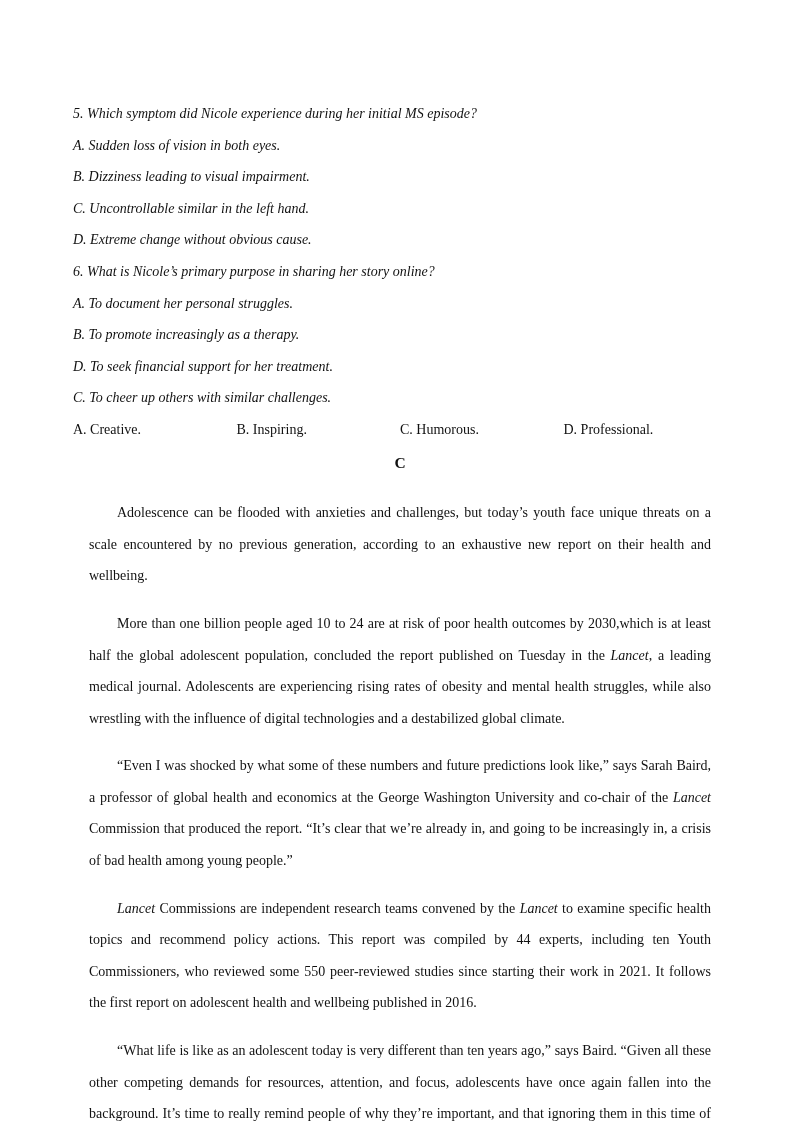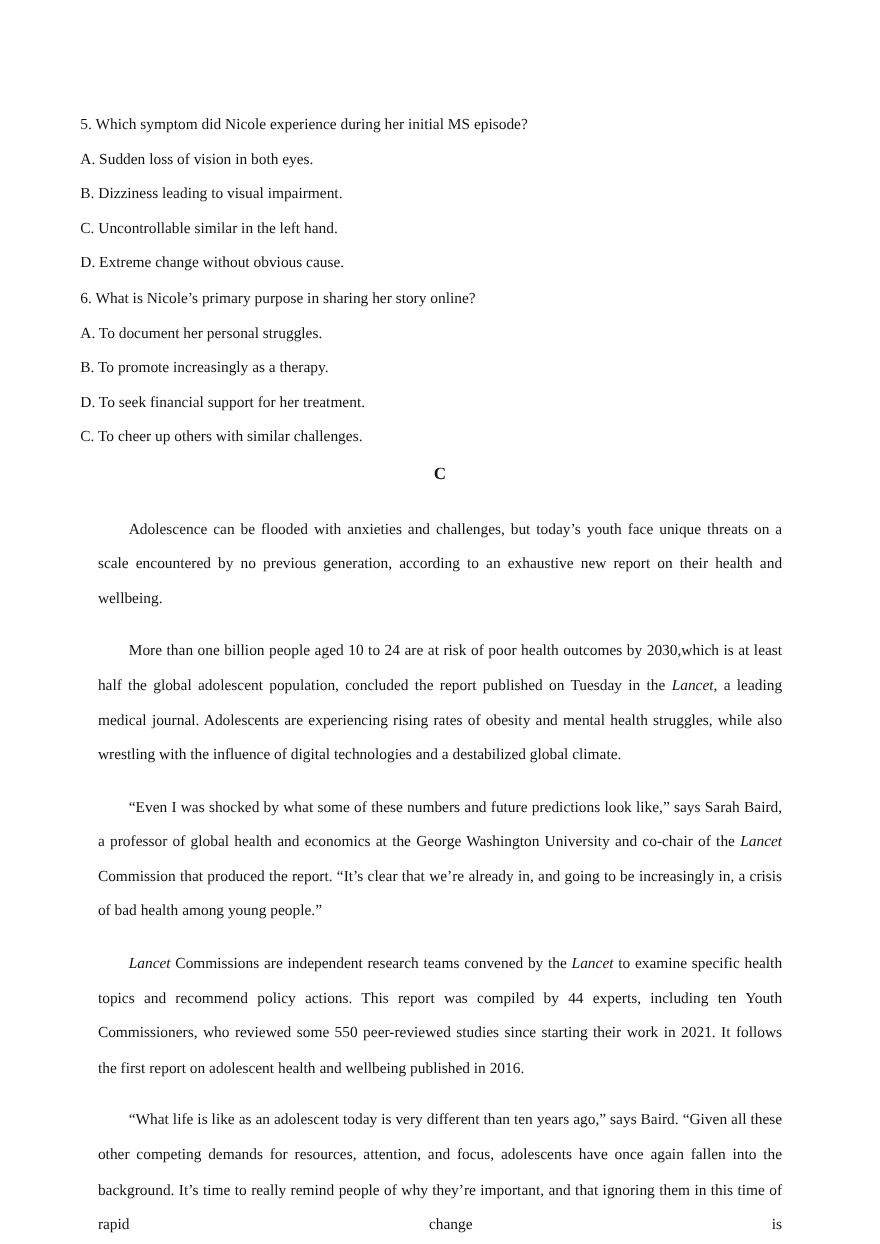--- a/index.html
+++ b/index.html
@@ -1,19 +1,19 @@
 <!DOCTYPE html>
 <html><head>
 <meta charset="utf-8">
 <style>
   html, body { margin: 0; padding: 0; background: #ffffff; }
   body { width: 800px; height: 1131px; position: relative; overflow: hidden;
          font-family: "Liberation Serif", serif; color: #111; font-size: 14px; }
   .page { position: absolute; left: 73px; top: 102px; width: 654px; }
-  .line { height: 31.6px; line-height: 24px; white-space: nowrap; }
+  .line { height: 31.6px; line-height: 24px; white-space: nowrap; font-style: italic; }
   .options4 { display: flex; height: 31.6px; line-height: 24px; }
   .options4 span { width: 164px; }
   .section { text-align: center; font-weight: bold; font-size: 15.5px; height: 31.6px; line-height: 26px; }
   .para { text-align: justify; text-align-last: left; line-height: 31.6px; margin: 16px; text-indent: 28px; }
   .para:last-child { text-align-last: justify; }
   i { font-style: italic; }
 </style>
 </head>
 <body>
 
@@ -29,20 +29,26 @@
 
   <div>
     <div class="line">6. What is Nicole’s primary purpose in sharing her story online?</div>
     <div class="line">A. To document her personal struggles.</div>
     <div class="line">B. To promote increasingly as a therapy.</div>
     <div class="line">D. To seek financial support for her treatment.</div>
     <div class="line">C. To cheer up others with similar challenges.</div>
   </div>
 
   <div>
+    <div class="options4">
+      <span>A. Creative.</span>
+      <span>B. Inspiring.</span>
+      <span>C. Humorous.</span>
+      <span>D. Professional.</span>
+    </div>
   </div>
 
   <div class="section">C</div>
 
   <div>
     <p class="para"><span>Adolescence can be flooded with anxieties and challenges, but today’s youth face unique threats on a scale encountered by no previous generation, according to an exhaustive new report on their health and wellbeing.</span></p>
     <p class="para"><span>More than one billion people aged 10 to 24 are at risk of poor health outcomes by 2030,which is at least half the global adolescent population, concluded the report published on Tuesday in the </span><i>Lancet</i><span>, a leading medical journal. Adolescents are experiencing rising rates of obesity and mental health struggles, while also wrestling with the influence of digital technologies and a destabilized global climate.</span></p>
     <p class="para"><span>“Even I was shocked by what some of these numbers and future predictions look like,” says Sarah Baird, a professor of global health and economics at the George Washington University and co-chair of the </span><i>Lancet</i><span> Commission that produced the report. “It’s clear that we’re already in, and going to be increasingly in, a crisis of bad health among young people.”</span></p>
     <p class="para"><i>Lancet</i><span> Commissions are independent research teams convened by the </span><i>Lancet</i><span> to examine specific health topics and recommend policy actions. This report was compiled by 44 experts, including ten Youth Commissioners, who reviewed some 550 peer-reviewed studies since starting their work in 2021. It follows the first report on adolescent health and wellbeing published in 2016.</span></p>
     <p class="para"><span>“What life is like as an adolescent today is very different than ten years ago,” says Baird. “Given all these other competing demands for resources, attention, and focus, adolescents have once again fallen into the background. It’s time to really remind people of why they’re important, and that ignoring them in this time of rapid change is</span></p>

